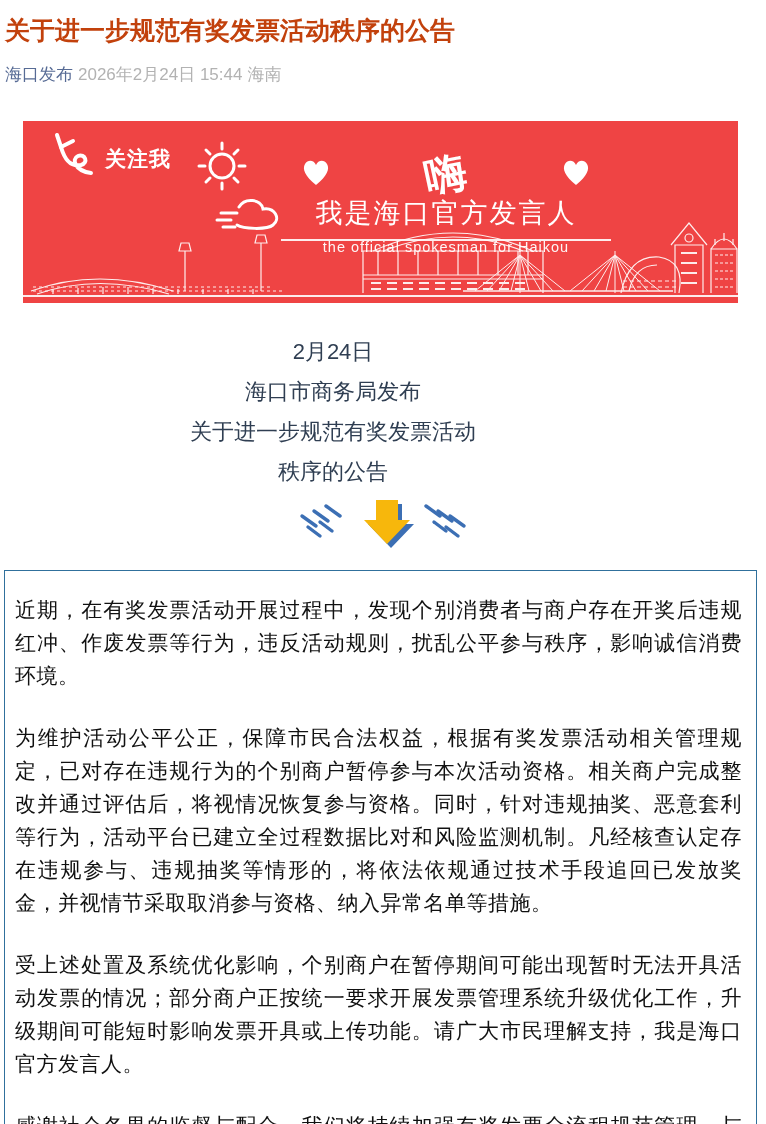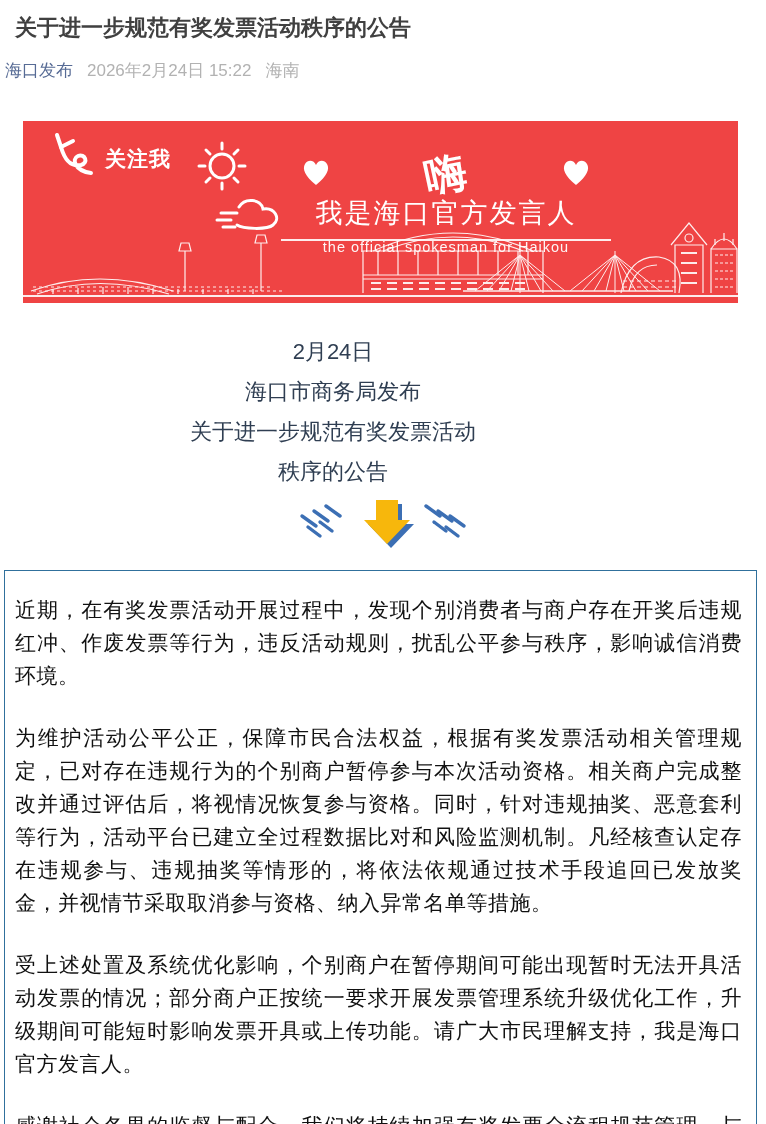--- a/index.html
+++ b/index.html
@@ -5,26 +5,26 @@
   html,body{margin:0;padding:0;}
   body{
     width:766px;height:1124px;overflow:hidden;background:#ffffff;
     font-family:"Liberation Sans","DejaVu Sans",sans-serif;
     -webkit-font-smoothing:antialiased;
   }
   .page{position:relative;width:766px;height:1124px;}
 
   
   .article-title{
-    margin:14px 8px 0 15px;
-    font-size:22px;font-weight:bold;color:#404040;line-height:1.3;
+    margin:14px 8px 0 5px;
+    font-size:25px;font-weight:bold;color:#c2410c;line-height:1.3;
   }
   .byline{
     margin:16px 0 0 5px;font-size:17px;color:#b2b2b2;
-    display:flex;align-items:center;gap:14px;
+    display:flex;align-items:center;gap:5px;
   }
   .byline .account{color:#576b95;}
 
   
   .banner{
     position:absolute;left:23px;top:107px;width:715px;height:182px;
     background:#ef4444;overflow:hidden;
   }
   .banner *{color:#fff;}
   .follow{
@@ -75,21 +75,21 @@
   .notice p:first-child{margin-top:18px;}
 </style>
 </head>
 <body>
 
 <div class="page">
 
   <h1 class="article-title">关于进一步规范有奖发票活动秩序的公告</h1>
   <div class="byline">
     <span class="account">海口发布</span>
-    <span class="time">2026年2月24日 15:22</span>
+    <span class="time">2026年2月24日 15:44</span>
     <span class="loc">海南</span>
   </div>
 
   <div class="banner">
     <div class="follow">
       <span>
         <svg width="52" height="52" viewBox="0 0 52 52" fill="none" stroke="#fff" stroke-width="4" stroke-linecap="round">
           <path d="M10 16 C14 30, 20 36, 30 34 C38 32, 34 22, 27 25 C20 28, 24 40, 40 42"></path>
           <path d="M10 16 L6 4 M10 16 L22 10" stroke-width="4"></path>
         </svg>

